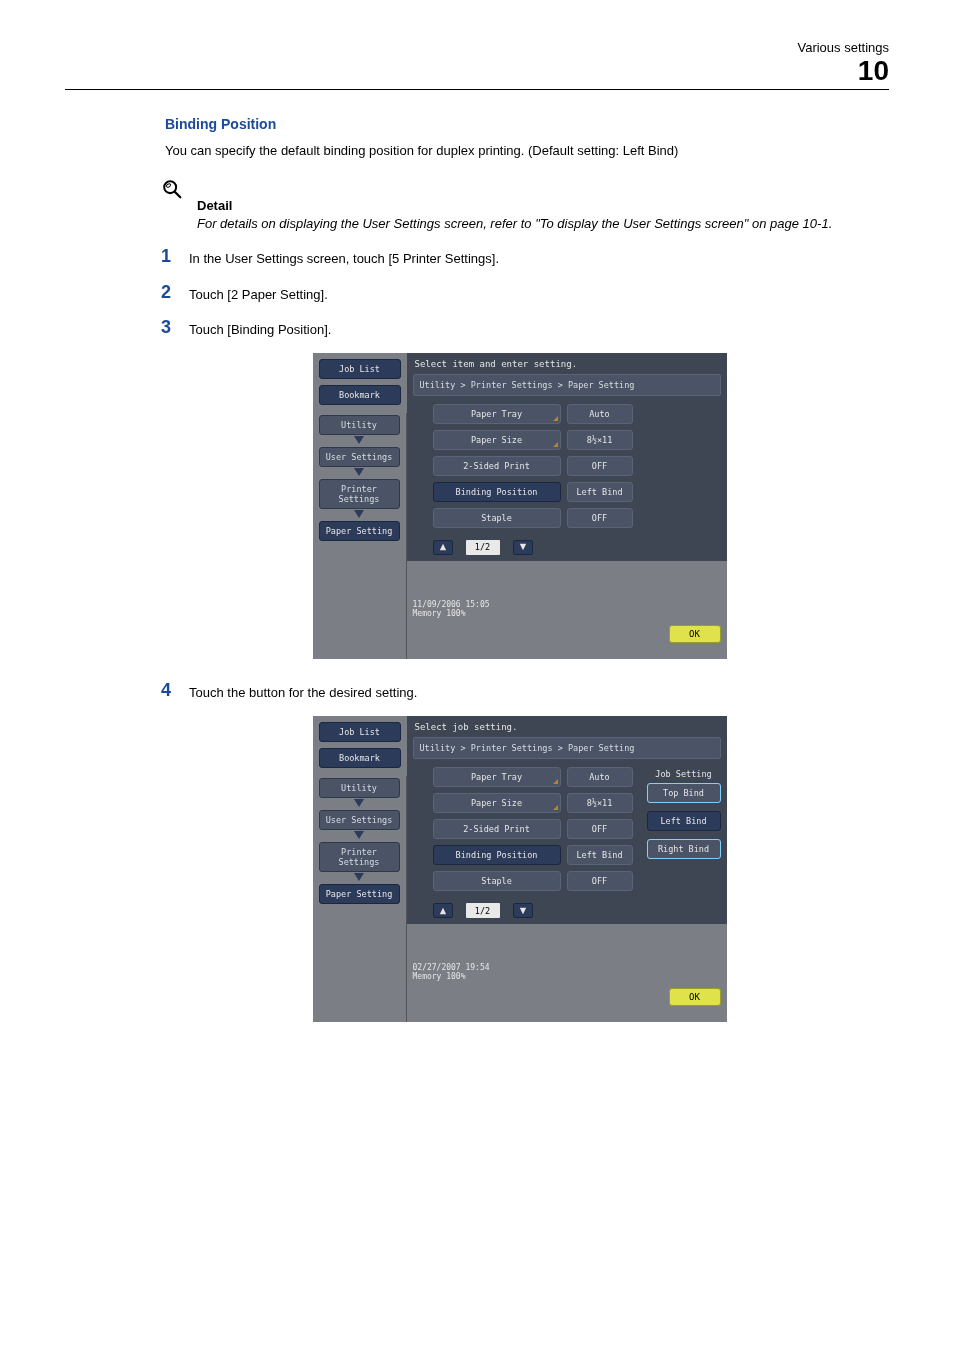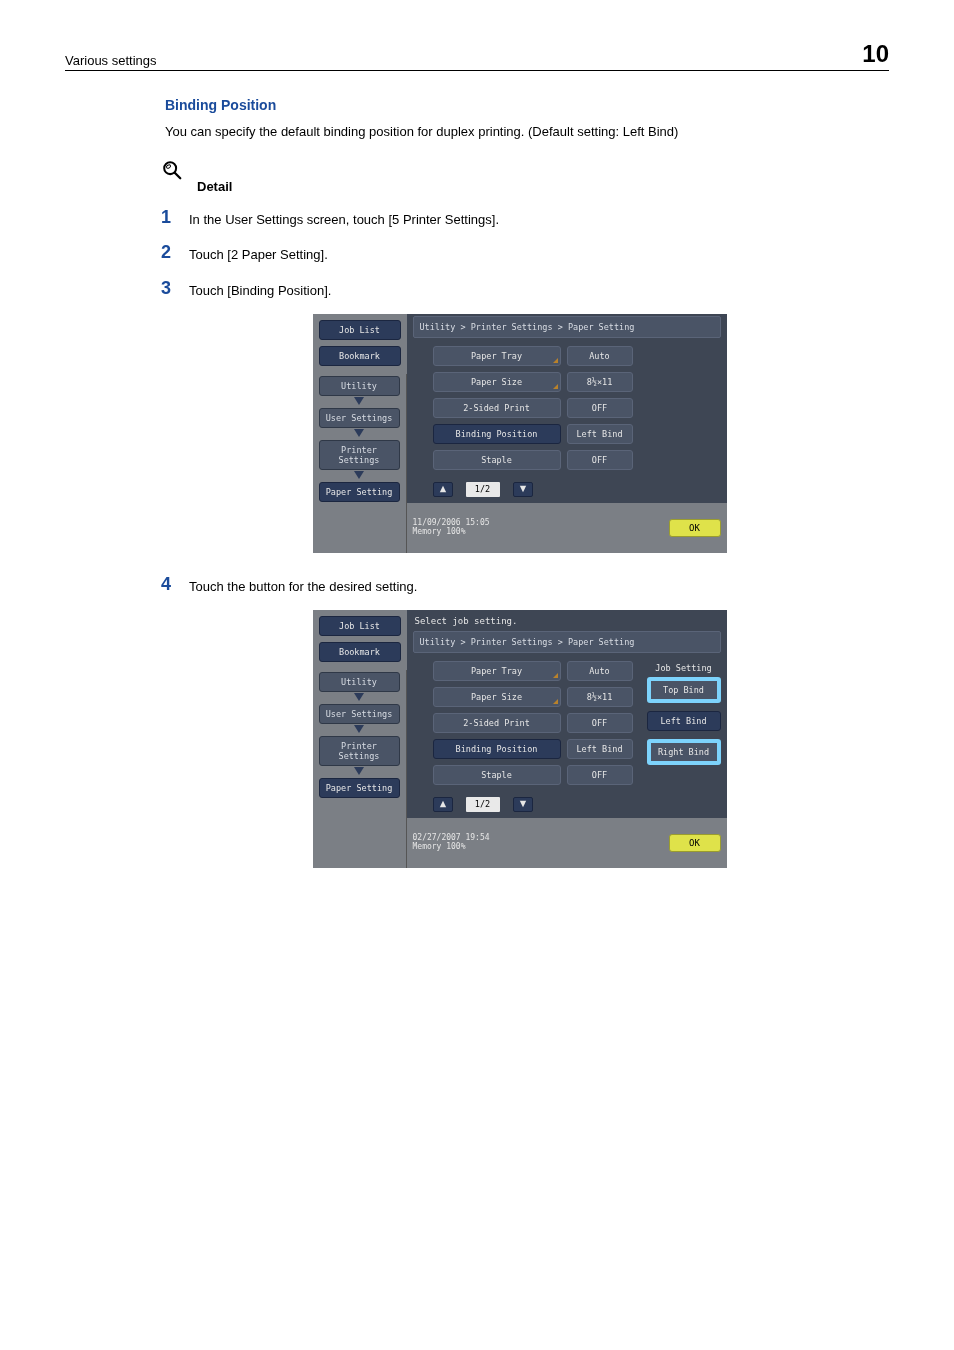--- a/index.html
+++ b/index.html
@@ -14,23 +14,24 @@
   .page {
     padding: 40px 65px 30px 65px;
   }
   .hdr {
     display: flex;
     justify-content: space-between;
     align-items: flex-end;
     border-bottom: 1px solid #000;
     padding-bottom: 2px;
     margin-bottom: 26px;
+    flex-direction: column;
   }
   .hdr-left { font-size: 13px; }
-  .hdr-right { font-size: 24px; font-weight: bold; }
+  .hdr-right { font-size: 28px; font-weight: bold; }
   .content { margin-left: 100px; margin-right: 15px; }
   h3.section-title {
     color: #1a4b9b;
     font-size: 14px;
     font-weight: bold;
     margin: 0 0 10px 0;
   }
   p.intro { margin: 0 0 18px 0; line-height: 1.4; }
   .detail-block { margin: 0 0 14px 0; }
   .mag-icon { width: 22px; height: 22px; display: block; margin-left: -4px; margin-bottom: -2px; }
@@ -182,21 +183,21 @@
     font-size: 8.5px;
     border-radius: 1px;
   }
   .rightcol {
     width: 82px;
     padding: 2px 6px 6px 2px;
   }
   .rc-title { text-align: center; color: #e6e6e6; font-size: 8.5px; padding: 2px 0 4px 0; }
   .rc-btn {
     background: #4a5466;
-    border: 4px solid #7dd3fc;
+    border: 1px solid #7dd3fc;
     border-radius: 3px;
     text-align: center;
     padding: 4px 2px;
     font-size: 8.5px;
     margin-bottom: 8px;
   }
   .rc-btn-hl {
     background: #2c3b5a;
     border: 1px solid #1b2640;
     border-radius: 3px;
@@ -215,20 +216,21 @@
   .foot-left { color: #e6e6e6; font-size: 8px; line-height: 1.1; flex: 1; }
   .foot-ok {
     background: #dfe24a;
     color: #000;
     border: 1px solid #9a9c2e;
     border-radius: 3px;
     width: 52px;
     text-align: center;
     padding: 3px 0;
     font-size: 9px;
+    margin-top: 48px;
   }
   .tri-mark {
     position: relative;
   }
   .tri-mark::after {
     content: "";
     position: absolute;
     right: 2px; bottom: 2px;
     border-left: 5px solid transparent;
     border-bottom: 5px solid #b9822b;
@@ -258,20 +260,21 @@
     <h3 class="section-title">Binding Position</h3>
     <p class="intro">You can specify the default binding position for duplex printing. (Default setting: Left Bind)</p>
 
     <div class="detail-block">
       <svg class="mag-icon" viewBox="0 0 24 24">
         <circle cx="10" cy="10" r="6.5" fill="none" stroke="#000" stroke-width="2.2"></circle>
         <ellipse cx="8.2" cy="8.2" rx="2.4" ry="1.6" fill="none" stroke="#000" stroke-width="1" transform="rotate(-30 8.2 8.2)"></ellipse>
         <line x1="15" y1="15" x2="21" y2="21" stroke="#000" stroke-width="2.5" stroke-linecap="round"></line>
       </svg>
       <p class="detail-title">Detail</p>
+      <p class="detail-body">For details on displaying the User Settings screen, refer to "To display the User Settings screen" on page 10-1.</p>
     </div>
 
     <ol class="steps">
       <li>
         <span class="step-num">1</span>
         <span class="step-text">In the User Settings screen, touch [5 Printer Settings].</span>
       </li>
       <li>
         <span class="step-num">2</span>
         <span class="step-text">Touch [2 Paper Setting].</span>
@@ -300,20 +303,21 @@
                     <polygon points="5,8 0,0 10,0" fill="#2c3b5a"></polygon>
                   </svg></div>
               <div class="sb-crumb">Printer Settings</div>
               <div class="sb-arrow"><svg viewBox="0 0 10 8">
                     <polygon points="5,8 0,0 10,0" fill="#2c3b5a"></polygon>
                   </svg></div>
               <div class="btn-tab">Paper Setting</div>
             </div>
           </div>
           <div class="main">
+            <div class="main-title">Select item and enter setting.</div>
             <div class="crumbbar">Utility &gt; Printer Settings &gt; Paper Setting</div>
             <div class="rows-wrap">
               <div class="rows">
                 <div class="row">
                     <div class="lbl tri-mark">Paper Tray</div>
                     <div class="val">Auto</div>
                   </div>
                 <div class="row">
                     <div class="lbl tri-mark">Paper Size</div>
                     <div class="val">8½×11</div>

